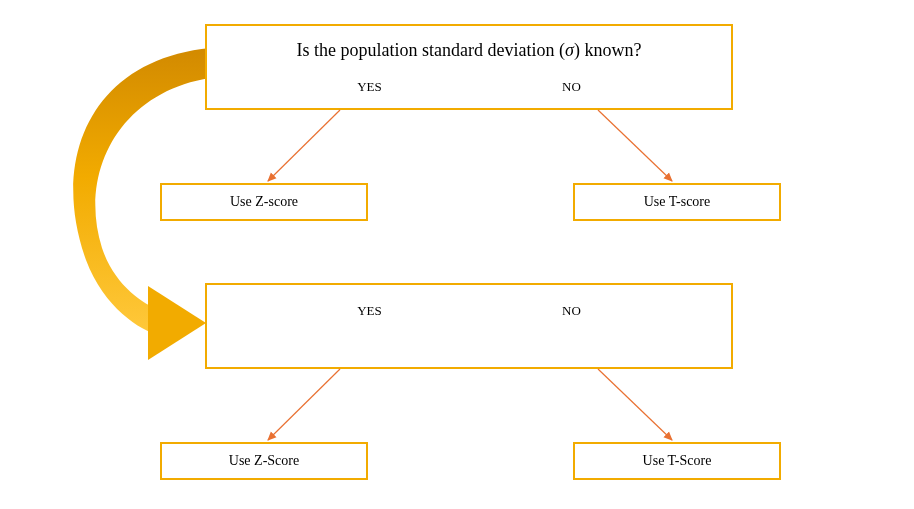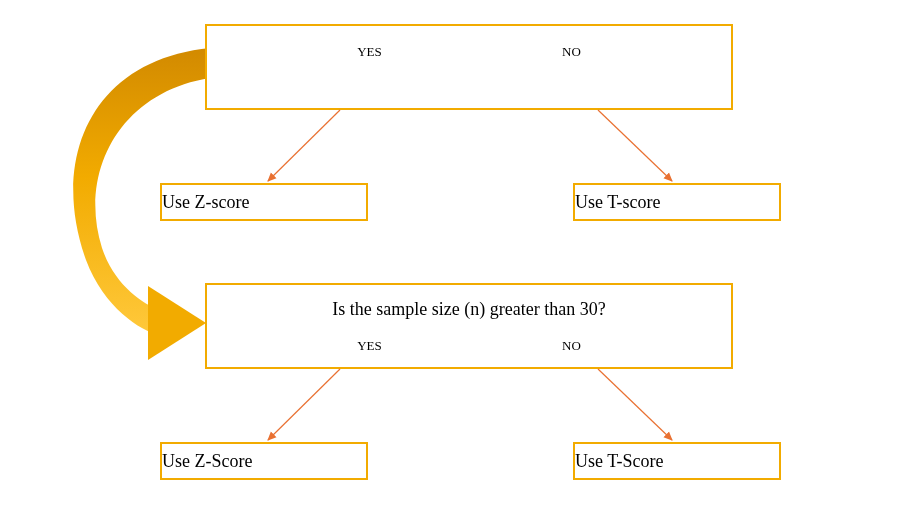--- a/index.html
+++ b/index.html
@@ -32,21 +32,22 @@
   .q-row {
     display: flex;
     justify-content: space-around;
     font-size: 13px;
     margin-top: 18px;
     padding: 0 60px;
   }
   .answer-box {
     display: flex;
     align-items: center;
-    font-size: 18px;
+    justify-content: center;
+    font-size: 14px;
   }
   svg.overlay {
     position: absolute;
     left: 0;
     top: 0;
     width: 914px;
     height: 509px;
     pointer-events: none;
   }
   .sigma {
@@ -75,35 +76,37 @@
              C 78 172, 120 92, 210 78
              Z" fill="url(#swooshGrad)"></path>
 
     <path d="M 148 286
              L 148 360
              L 206 323
              Z" fill="#f2ab00"></path>
   </svg>
 
   <div class="box question-box" style="left:205px; top:24px; width:528px; height:86px;">
+    <div class="q-title">
+      <span>Is the population standard deviation (</span><span class="sigma">σ</span><span>) known?</span>
+    </div>
     <div class="q-row">
       <span>YES</span>
       <span>NO</span>
     </div>
   </div>
 
   <div class="box answer-box" style="left:160px; top:183px; width:208px; height:38px;">
     <span>Use Z-score</span>
   </div>
   <div class="box answer-box" style="left:573px; top:183px; width:208px; height:38px;">
     <span>Use T-score</span>
   </div>
 
   <div class="box question-box" style="left:205px; top:283px; width:528px; height:86px;">
-    <div class="q-title">Is the sample size (n) greater than 30?</div>
     <div class="q-row">
       <span>YES</span>
       <span>NO</span>
     </div>
   </div>
 
   <div class="box answer-box" style="left:160px; top:442px; width:208px; height:38px;">
     <span>Use Z-Score</span>
   </div>
   <div class="box answer-box" style="left:573px; top:442px; width:208px; height:38px;">

